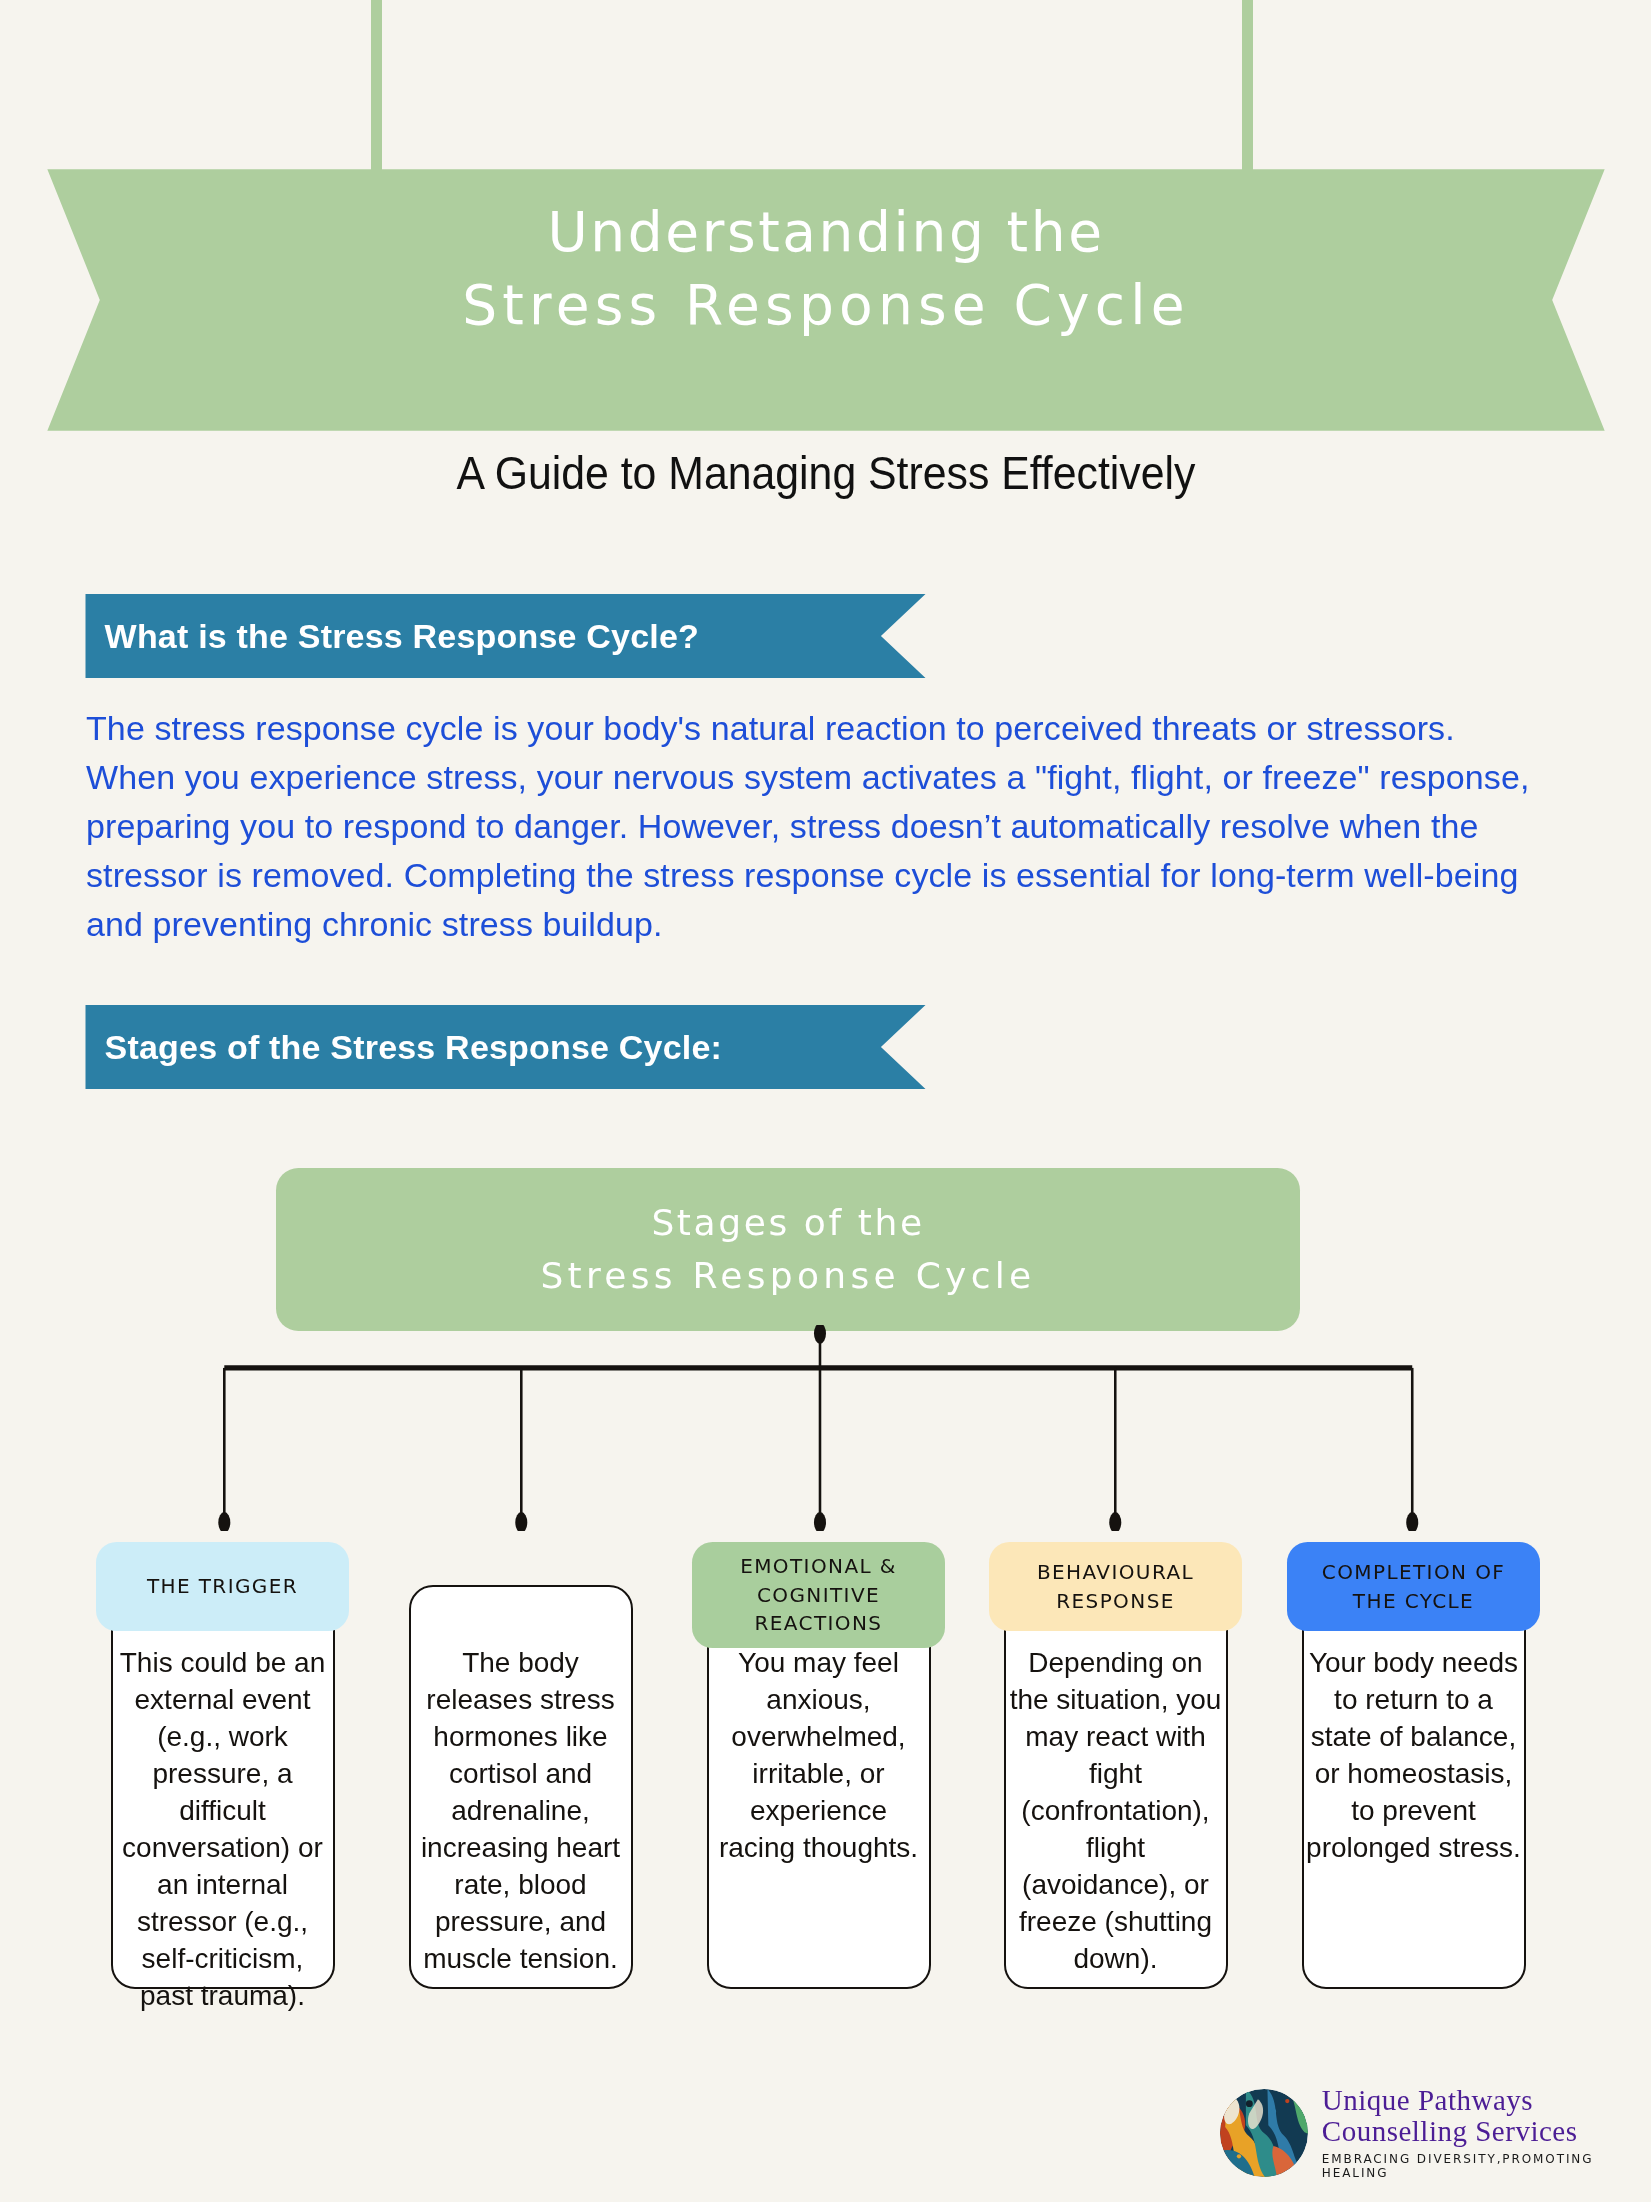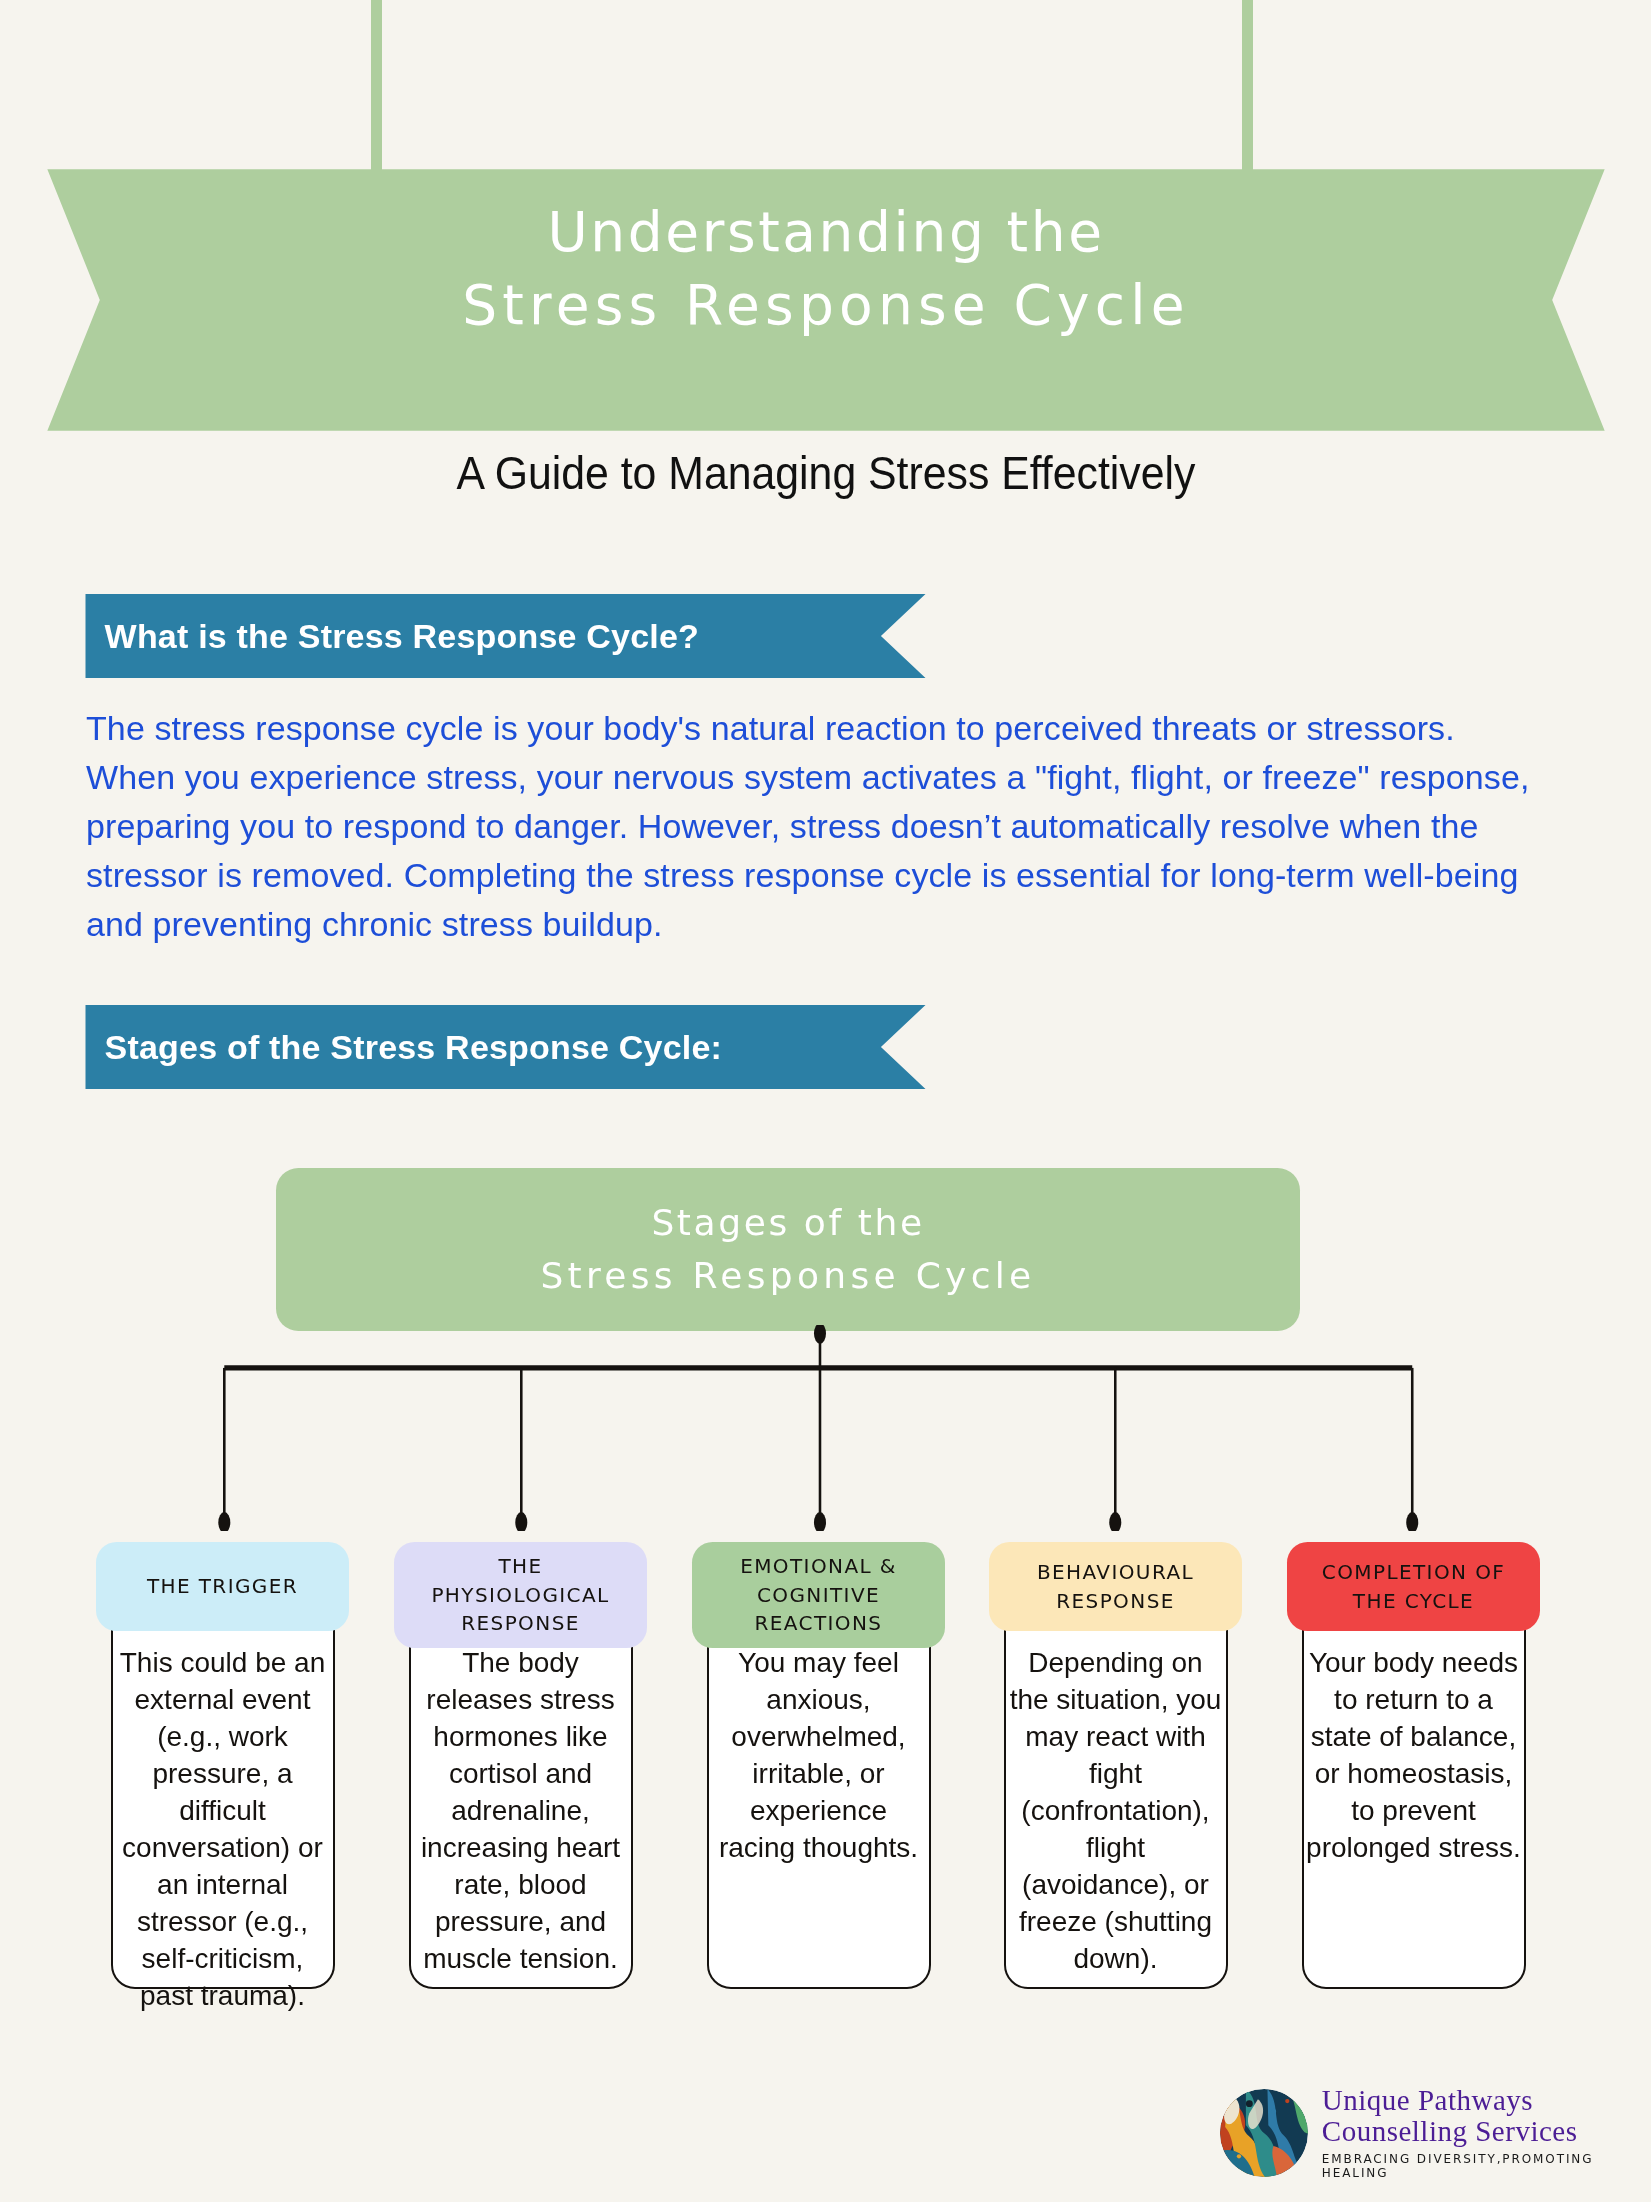--- a/index.html
+++ b/index.html
@@ -292,39 +292,38 @@
 
   <div class="stage-card" id="card-0">
     <div class="stage-body"></div>
     <div class="stage-text">This could be an external event (e.g., work pressure, a difficult conversation) or an internal stressor (e.g., self-criticism, past trauma).</div>
     <div class="stage-head" style="background: rgb(204, 237, 248);">The Trigger</div>
   </div>
 
   <div class="stage-card" id="card-1">
     <div class="stage-body"></div>
     <div class="stage-text">The body releases stress hormones like cortisol and adrenaline, increasing heart rate, blood pressure, and muscle tension.</div>
-    <div class="stage-head" style="background: rgb(221, 220, 247);">The Physiological Response</div>
   </div>
 
   <div class="stage-card" id="card-2">
     <div class="stage-body"></div>
     <div class="stage-text">You may feel anxious, overwhelmed, irritable, or experience racing thoughts.</div>
     <div class="stage-head" style="background: rgb(169, 206, 157);">Emotional &amp; Cognitive Reactions</div>
   </div>
 
   <div class="stage-card" id="card-3">
     <div class="stage-body"></div>
     <div class="stage-text">Depending on the situation, you may react with fight (confrontation), flight (avoidance), or freeze (shutting down).</div>
     <div class="stage-head" style="background: rgb(252, 231, 184);">Behavioural Response</div>
   </div>
 
   <div class="stage-card" id="card-4">
     <div class="stage-body"></div>
     <div class="stage-text">Your body needs to return to a state of balance, or homeostasis, to prevent prolonged stress.</div>
-    <div class="stage-head" style="background: #ef4444;">Completion of the Cycle</div>
+    <div class="stage-head" style="background: #3b82f6;">Completion of the Cycle</div>
   </div>
 
   <div class="footer-logo">
     <div class="logo-mark">
       <svg width="88" height="88" viewBox="0 0 102 102" xmlns="http://www.w3.org/2000/svg">
         <defs>
           <clipPath id="lc">
               <circle cx="51" cy="51" r="51"></circle>
             </clipPath>
         </defs>

